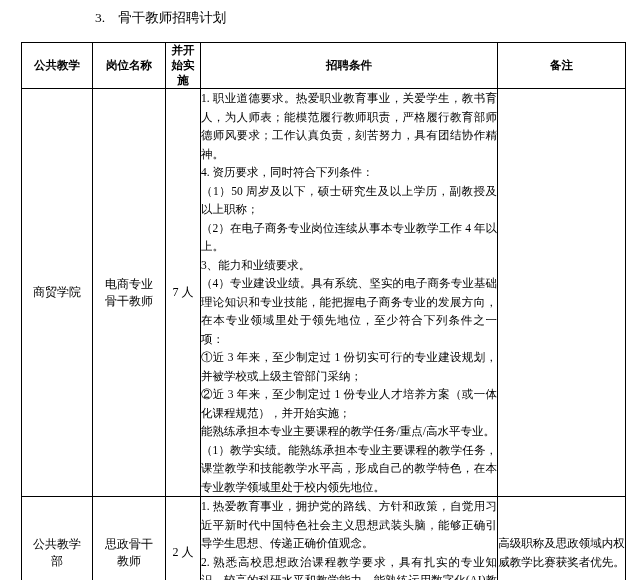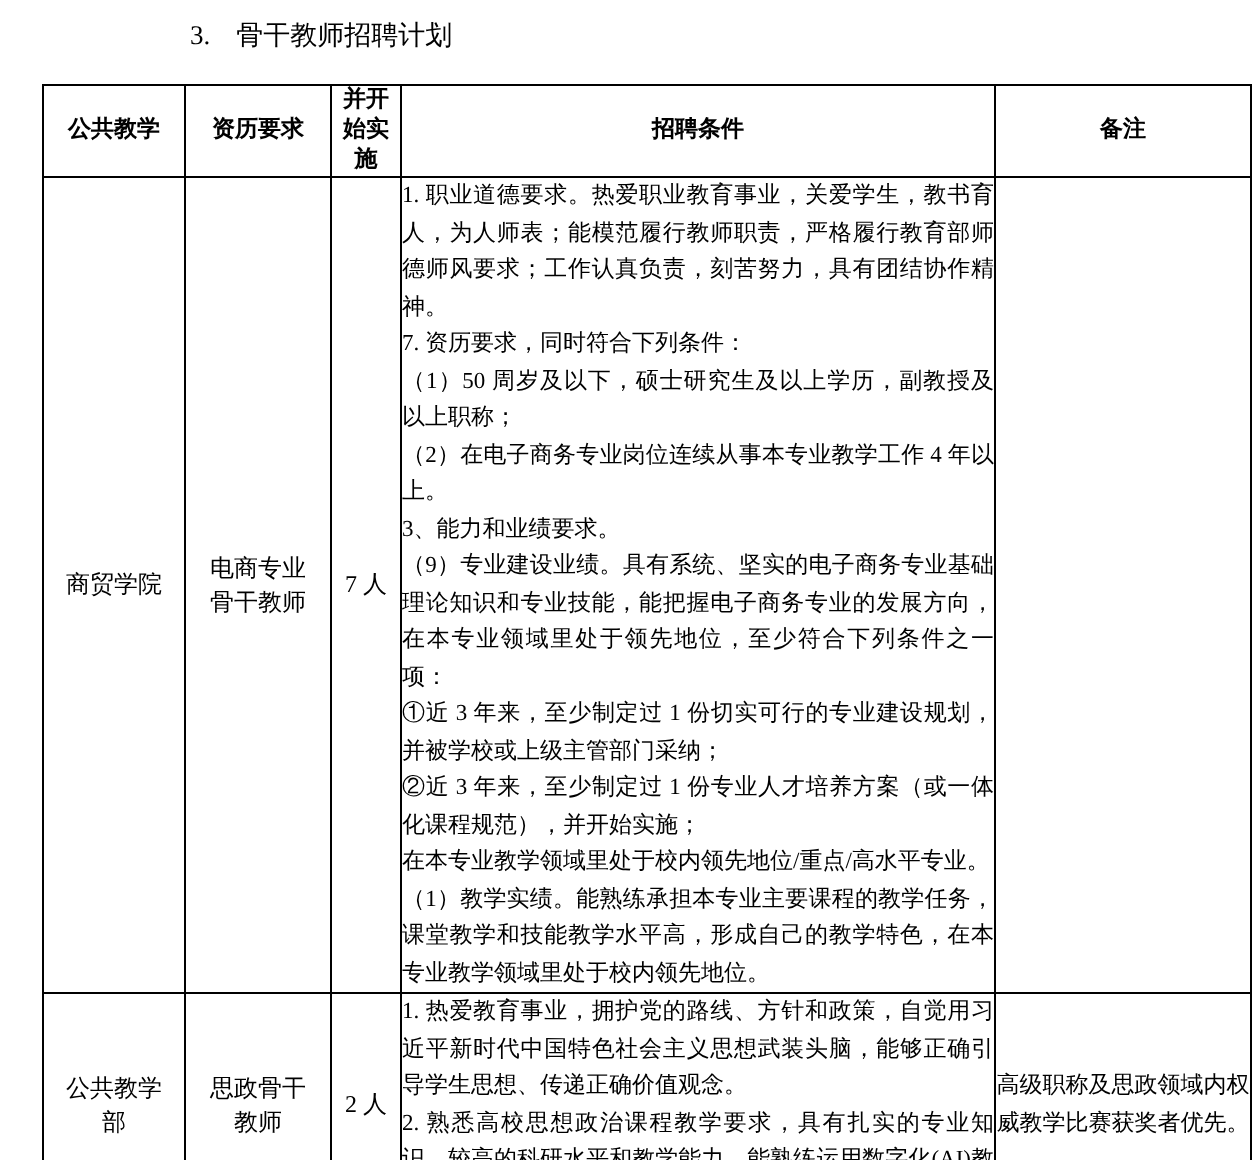--- a/index.html
+++ b/index.html
@@ -92,42 +92,42 @@
     <colgroup>
       <col style="width:71px">
       <col style="width:73px">
       <col style="width:35px">
       <col style="width:297px">
       <col style="width:128px">
     </colgroup>
     <thead>
       <tr>
         <th>公共教学</th>
-        <th>资历要求</th>
+        <th>岗位名称</th>
         <th>并开始实施</th>
         <th>招聘条件</th>
         <th>备注</th>
       </tr>
     </thead>
     <tbody>
       <tr class="row-1">
         <td class="cell-center">商贸学院</td>
         <td class="cell-center">电商专业
 骨干教师</td>
         <td class="cell-center">7 人</td>
         <td class="cell-conditions">
             <div class="para">1. 职业道德要求。热爱职业教育事业，关爱学生，教书育人，为人师表；能模范履行教师职责，严格履行教育部师德师风要求；工作认真负责，刻苦努力，具有团结协作精神。</div>
-            <div class="para">7. 资历要求，同时符合下列条件：</div>
+            <div class="para">4. 资历要求，同时符合下列条件：</div>
             <div class="para">（1）50 周岁及以下，硕士研究生及以上学历，副教授及以上职称；</div>
             <div class="para">（2）在电子商务专业岗位连续从事本专业教学工作 4 年以上。</div>
             <div class="para">3、能力和业绩要求。</div>
-            <div class="para">（9）专业建设业绩。具有系统、坚实的电子商务专业基础理论知识和专业技能，能把握电子商务专业的发展方向，在本专业领域里处于领先地位，至少符合下列条件之一项：</div>
+            <div class="para">（4）专业建设业绩。具有系统、坚实的电子商务专业基础理论知识和专业技能，能把握电子商务专业的发展方向，在本专业领域里处于领先地位，至少符合下列条件之一项：</div>
             <div class="para">①近 3 年来，至少制定过 1 份切实可行的专业建设规划，并被学校或上级主管部门采纳；</div>
             <div class="para">②近 3 年来，至少制定过 1 份专业人才培养方案（或一体化课程规范），并开始实施；</div>
-            <div class="para">在本专业教学领域里处于校内领先地位/重点/高水平专业。</div>
+            <div class="para">能熟练承担本专业主要课程的教学任务/重点/高水平专业。</div>
             <div class="para">（1）教学实绩。能熟练承担本专业主要课程的教学任务，课堂教学和技能教学水平高，形成自己的教学特色，在本专业教学领域里处于校内领先地位。</div>
           </td>
         <td class="cell-remark"></td>
       </tr>
       <tr class="row-2">
         <td class="cell-center">公共教学
 部</td>
         <td class="cell-center">思政骨干
 教师</td>
         <td class="cell-center">2 人</td>

